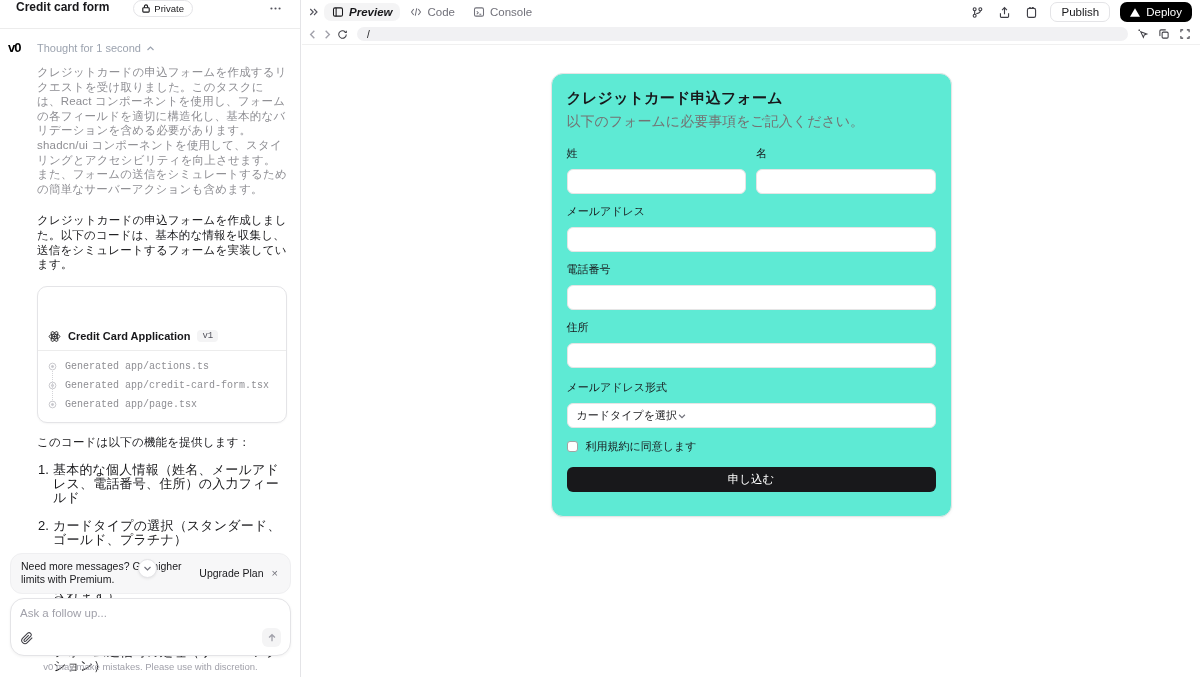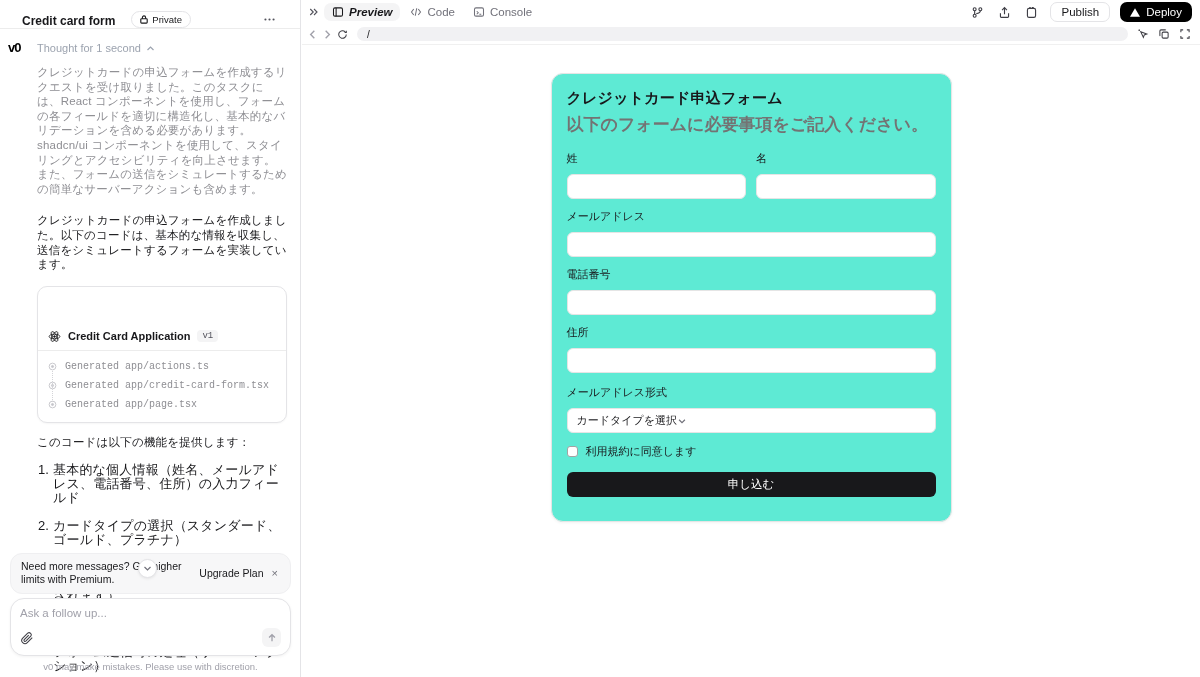--- a/index.html
+++ b/index.html
@@ -4,21 +4,21 @@
 <style>
   * { margin:0; padding:0; box-sizing:border-box; }
   html,body { width:1200px; height:677px; overflow:hidden; background:#fff;
     font-family:"Liberation Sans","DejaVu Sans",sans-serif; color:#18181b; }
   .app { position:relative; width:1200px; height:677px; background:#fff; }
 
   
   .left-panel { position:absolute; left:0; top:0; width:301px; height:677px;
     border-right:1px solid #e4e4e7; display:flex; flex-direction:column; background:#fff; }
   .left-header { height:29px; flex:0 0 29px; border-bottom:1px solid #ececec;
-    display:flex; align-items:flex-end; padding:0 22px; gap:16px; }
+    display:flex; align-items:flex-start; padding:0 16px; gap:24px; }
   .proj-title { font-size:12px; font-weight:600; }
   .private-badge { display:inline-flex; align-items:center; gap:4px; background:#fff;
     border:1px solid #e4e4e7; border-radius:999px; padding:2px 8px; font-size:9.5px; color:#18181b; }
   .spacer { flex:1; }
   .icon-btn { background:none; border:none; color:#52525b; display:inline-flex;
     align-items:center; justify-content:center; cursor:pointer; padding:2px; }
 
   .chat-scroll { flex:1; overflow:hidden; position:relative; padding:13px 13px 0 8px; }
   .msg-row { display:flex; gap:7px; }
   .v0-logo { font-weight:900; font-size:13px; letter-spacing:-1px; line-height:12px; color:#000; flex:0 0 22px; }
@@ -84,21 +84,21 @@
   .nav-ic { color:#a1a1aa; display:inline-flex; padding:1px; cursor:pointer; border:none; background:none; }
   .nav-ic.dark { color:#3f3f46; }
   .url-bar { flex:1; height:14px; background:#f1f1f3; border-radius:99px; margin:0 6px;
     display:flex; align-items:center; padding:0 10px; font-size:10px; color:#18181b; cursor:text; }
   .nav-right { display:flex; align-items:center; gap:7px; color:#52525b; }
 
   .preview-area { height:631px; background:#fff; overflow:hidden; }
   .form-card { width:401px; margin:28px auto 0 auto; background:#5eead4; border:1px solid #e5e5e5;
     border-radius:12px; box-shadow:0 1px 3px rgba(0,0,0,.05); padding:15px 15px 24px 15px; }
   .form-title { font-size:15px; font-weight:700; letter-spacing:0.2px; }
-  .form-subtitle { font-size:17px; color:#737373; margin-top:5px;font-weight:bold; }
+  .form-subtitle { font-size:14px; color:#737373; margin-top:5px; }
   .form-body { margin-top:15px; }
   .two-col { display:grid; grid-template-columns:1fr 1fr; gap:10px; }
   .fgroup { margin-top:10px; }
   .fgroup:first-child, .two-col .fgroup { margin-top:0; }
   .flabel { display:block; font-size:11px; font-weight:500; margin-bottom:8px; }
   .finput { width:100%; height:25px; border:1px solid #e5e5e5; border-radius:6px;
     padding:0 8px; font-size:11px; outline:none; background:#fff;
     font-family:"Liberation Sans","DejaVu Sans",sans-serif; }
   .fselect { width:100%; height:25px; border:1px solid #e5e5e5; border-radius:6px;
     padding:0 9px; font-size:11px; display:flex; align-items:center; justify-content:flex-start;

